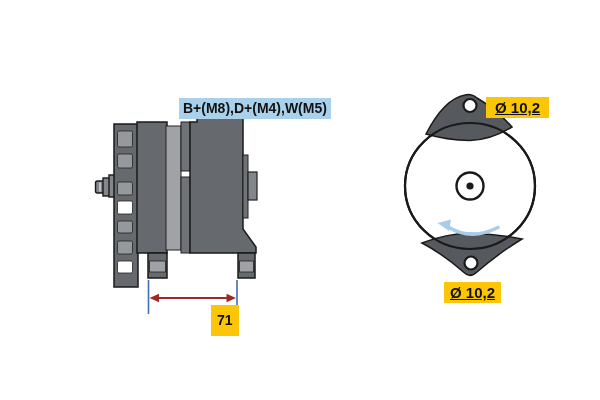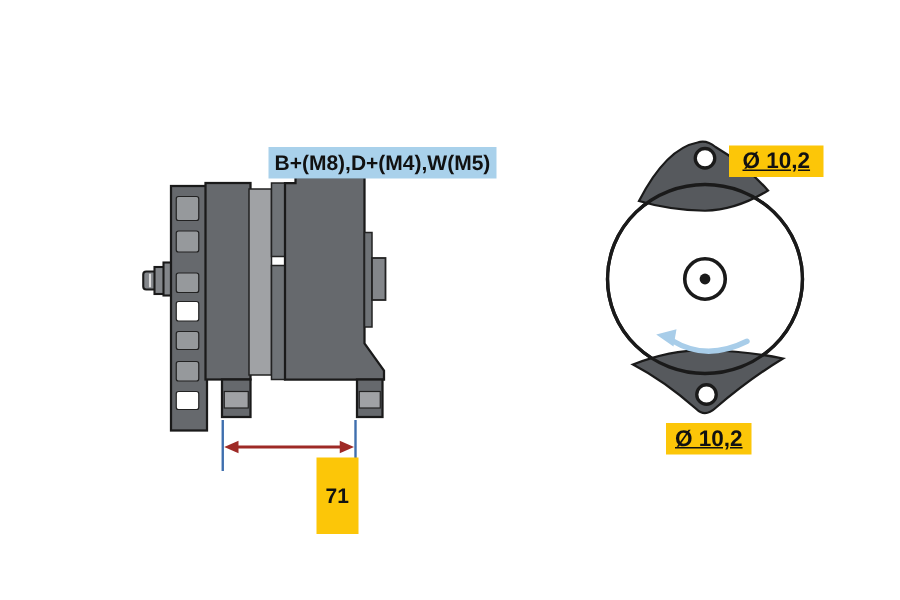--- a/index.html
+++ b/index.html
@@ -46,21 +46,21 @@
     background:var(--label-yellow-bg);
     font-size:15px;
     text-decoration:underline;
   }
   .label.top-hole{left:486px;top:97px;padding:2px 9px;}
   .label.bottom-hole{left:444px;top:282px;padding:2px 6px;}
   .label.dim{
     left:211px;top:305px;
     background:var(--label-yellow-bg);
     font-size:14px;
-    padding:17px 6px;
+    padding:7px 6px;
   }
 </style>
 </head>
 <body>
 
 <div class="canvas">
 
   <svg width="600" height="400" viewBox="0 0 600 400">
 
     <g>

